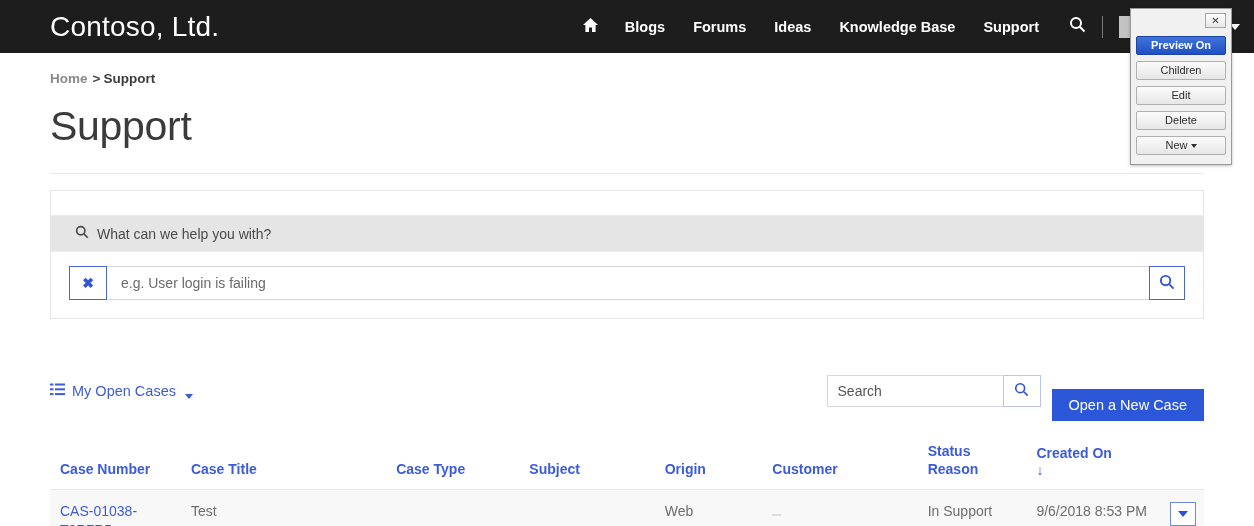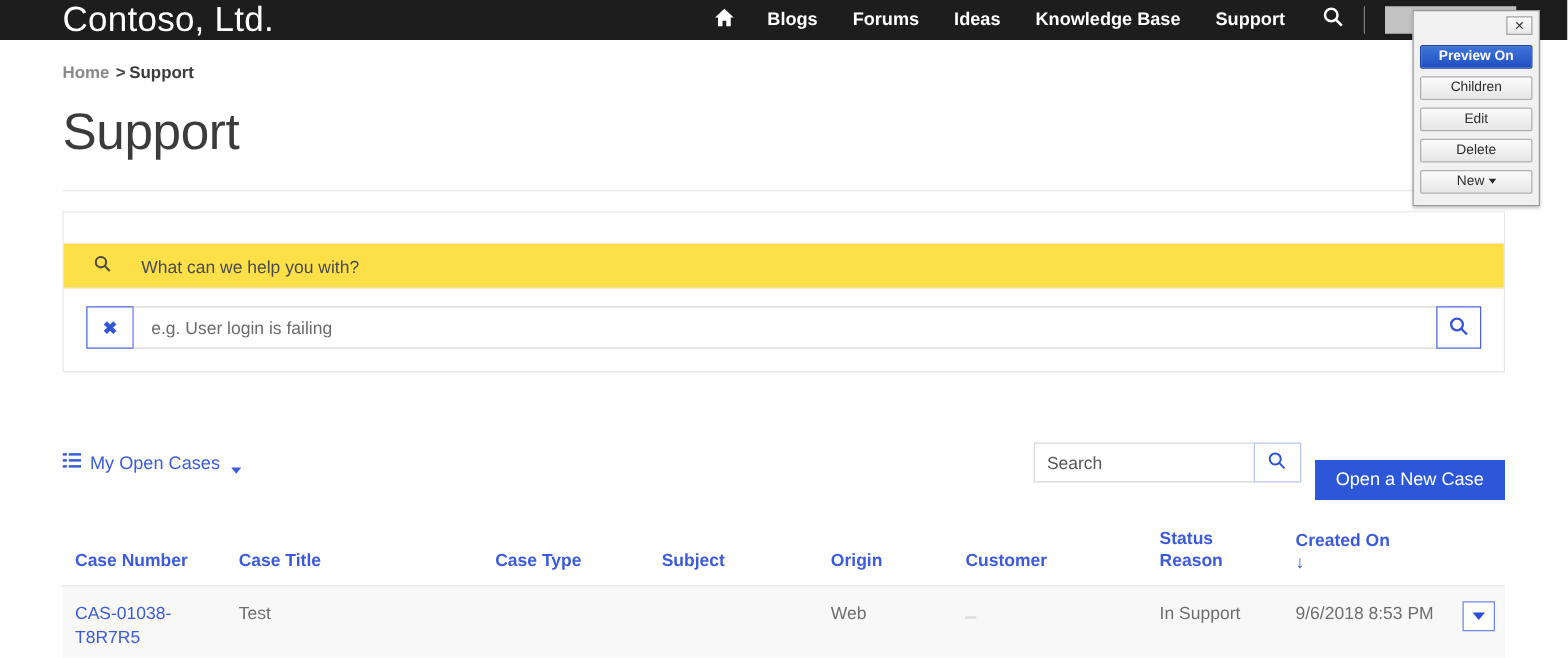--- a/index.html
+++ b/index.html
@@ -8,40 +8,40 @@
     width:1254px; height:526px;
     background:#ffffff;
     font-family:"Liberation Sans", sans-serif;
     color:#444;
     overflow:hidden;
     position:relative;
   }
 
   
   .topnav {
-    height:32px;
+    height:53px;
     background:#1d1d1d;
     display:flex;
     align-items:center;
     padding:0 0 0 50px;
     position:relative;
     z-index:1;
   }
   .brand {
     color:#ffffff;
     font-size:28px;
     font-weight:300;
     letter-spacing:.2px;
     white-space:nowrap;
   }
   .navlinks {
     display:flex;
     align-items:center;
     margin-left:auto;
-    padding-right:17px;
+    padding-right:6px;
   }
   .navlink {
     color:#ffffff;
     font-size:14.5px;
     font-weight:bold;
     padding:0 14px;
     white-space:nowrap;
     text-decoration:none;
     line-height:48px;
   }
@@ -85,26 +85,26 @@
   }
 
   
   .search-panel {
     margin:16px 50px 0 50px;
     border:1px solid #e6e6e6;
     background:#ffffff;
   }
   .panel-top { height:25px; background:#ffffff; border-bottom:1px solid #ececec;}
   .panel-head {
-    background:#fde047;
+    background:#e5e5e5;
     border-bottom:1px solid #ececec;
     padding:9px 0 9px 24px;
     display:flex;
     align-items:center;
-    gap:24px;
+    gap:8px;
     font-size:14px;
     color:#4a4a4a;
   }
   .panel-body { padding:14px 18px 18px 18px; }
   .input-group { display:flex; align-items:stretch; height:34px; }
   .clear-btn {
     width:38px;
     border:1px solid #4b65d6;
     background:#ffffff;
     display:flex; align-items:center; justify-content:center;

